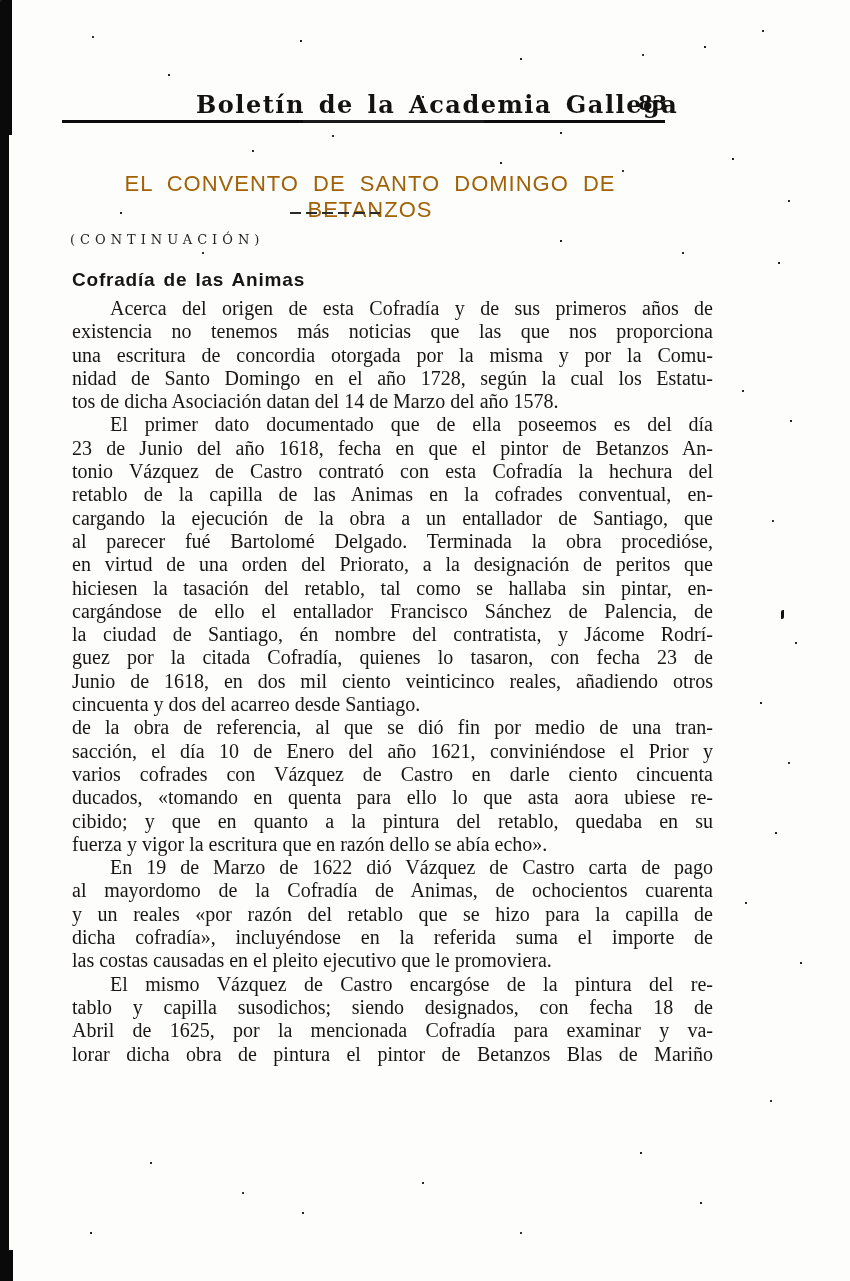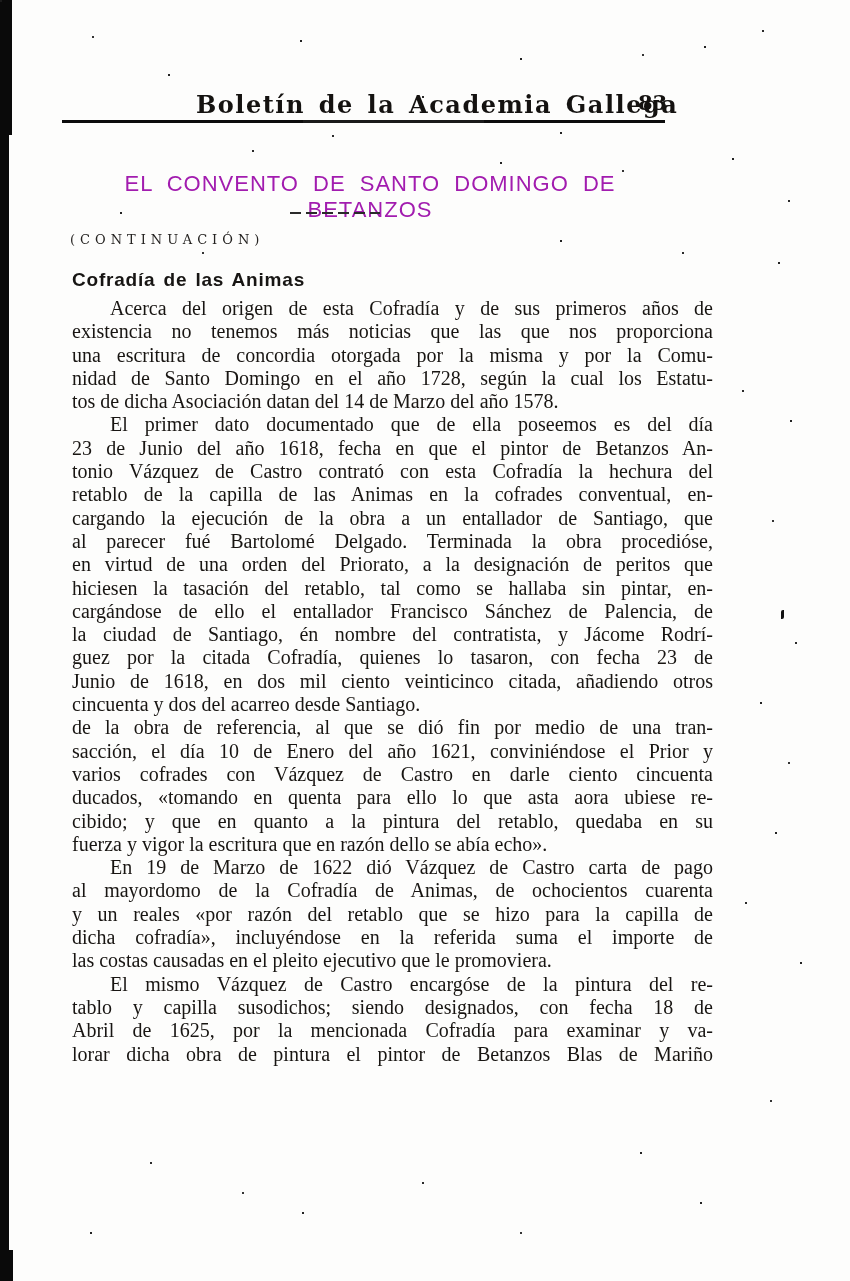--- a/index.html
+++ b/index.html
@@ -48,21 +48,21 @@
   }
 
   .article-title {
     position: absolute; left: 70px; top: 171px; width: 600px;
     text-align: center;
     font-family: "Liberation Sans", sans-serif;
     font-weight: 500;
     font-size: 22px;
     letter-spacing: 1px;
     word-spacing: 7px;
-    color: #a21caf;
+    color: #a16207;
   }
   .title-divider {
     position: absolute; left: 290px; top: 212px;
     width: 90px; height: 2px;
     background: repeating-linear-gradient(90deg, #2a2a2a 0 11px, rgba(0,0,0,0) 11px 16px);
   }
   .continuation {
     position: absolute; left: 70px; top: 232px; width: 530px;
     text-align: left;
     font-family: "DejaVu Serif", serif;
@@ -154,21 +154,21 @@
         <div class="line">23 de Junio del año 1618, fecha en que el pintor de Betanzos An-</div>
         <div class="line">tonio Vázquez de Castro contrató con esta Cofradía la hechura del</div>
         <div class="line">retablo de la capilla de las Animas en la cofrades conventual, en-</div>
         <div class="line">cargando la ejecución de la obra a un entallador de Santiago, que</div>
         <div class="line">al parecer fué Bartolomé Delgado. Terminada la obra procedióse,</div>
         <div class="line">en virtud de una orden del Priorato, a la designación de peritos que</div>
         <div class="line">hiciesen la tasación del retablo, tal como se hallaba sin pintar, en-</div>
         <div class="line">cargándose de ello el entallador Francisco Sánchez de Palencia, de</div>
         <div class="line">la ciudad de Santiago, én nombre del contratista, y Jácome Rodrí-</div>
         <div class="line">guez por la citada Cofradía, quienes lo tasaron, con fecha 23 de</div>
-        <div class="line">Junio de 1618, en dos mil ciento veinticinco citada, añadiendo otros</div>
+        <div class="line">Junio de 1618, en dos mil ciento veinticinco reales, añadiendo otros</div>
         <div class="line last">cincuenta y dos del acarreo desde Santiago.</div>
       </div>
       <div class="para">
         <div class="line">de la obra de referencia, al que se dió fin por medio de una tran-</div>
         <div class="line">sacción, el día 10 de Enero del año 1621, conviniéndose el Prior y</div>
         <div class="line">varios cofrades con Vázquez de Castro en darle ciento cincuenta</div>
         <div class="line">ducados, «tomando en quenta para ello lo que asta aora ubiese re-</div>
         <div class="line">cibido; y que en quanto a la pintura del retablo, quedaba en su</div>
         <div class="line last">fuerza y vigor la escritura que en razón dello se abía echo».</div>
       </div>

